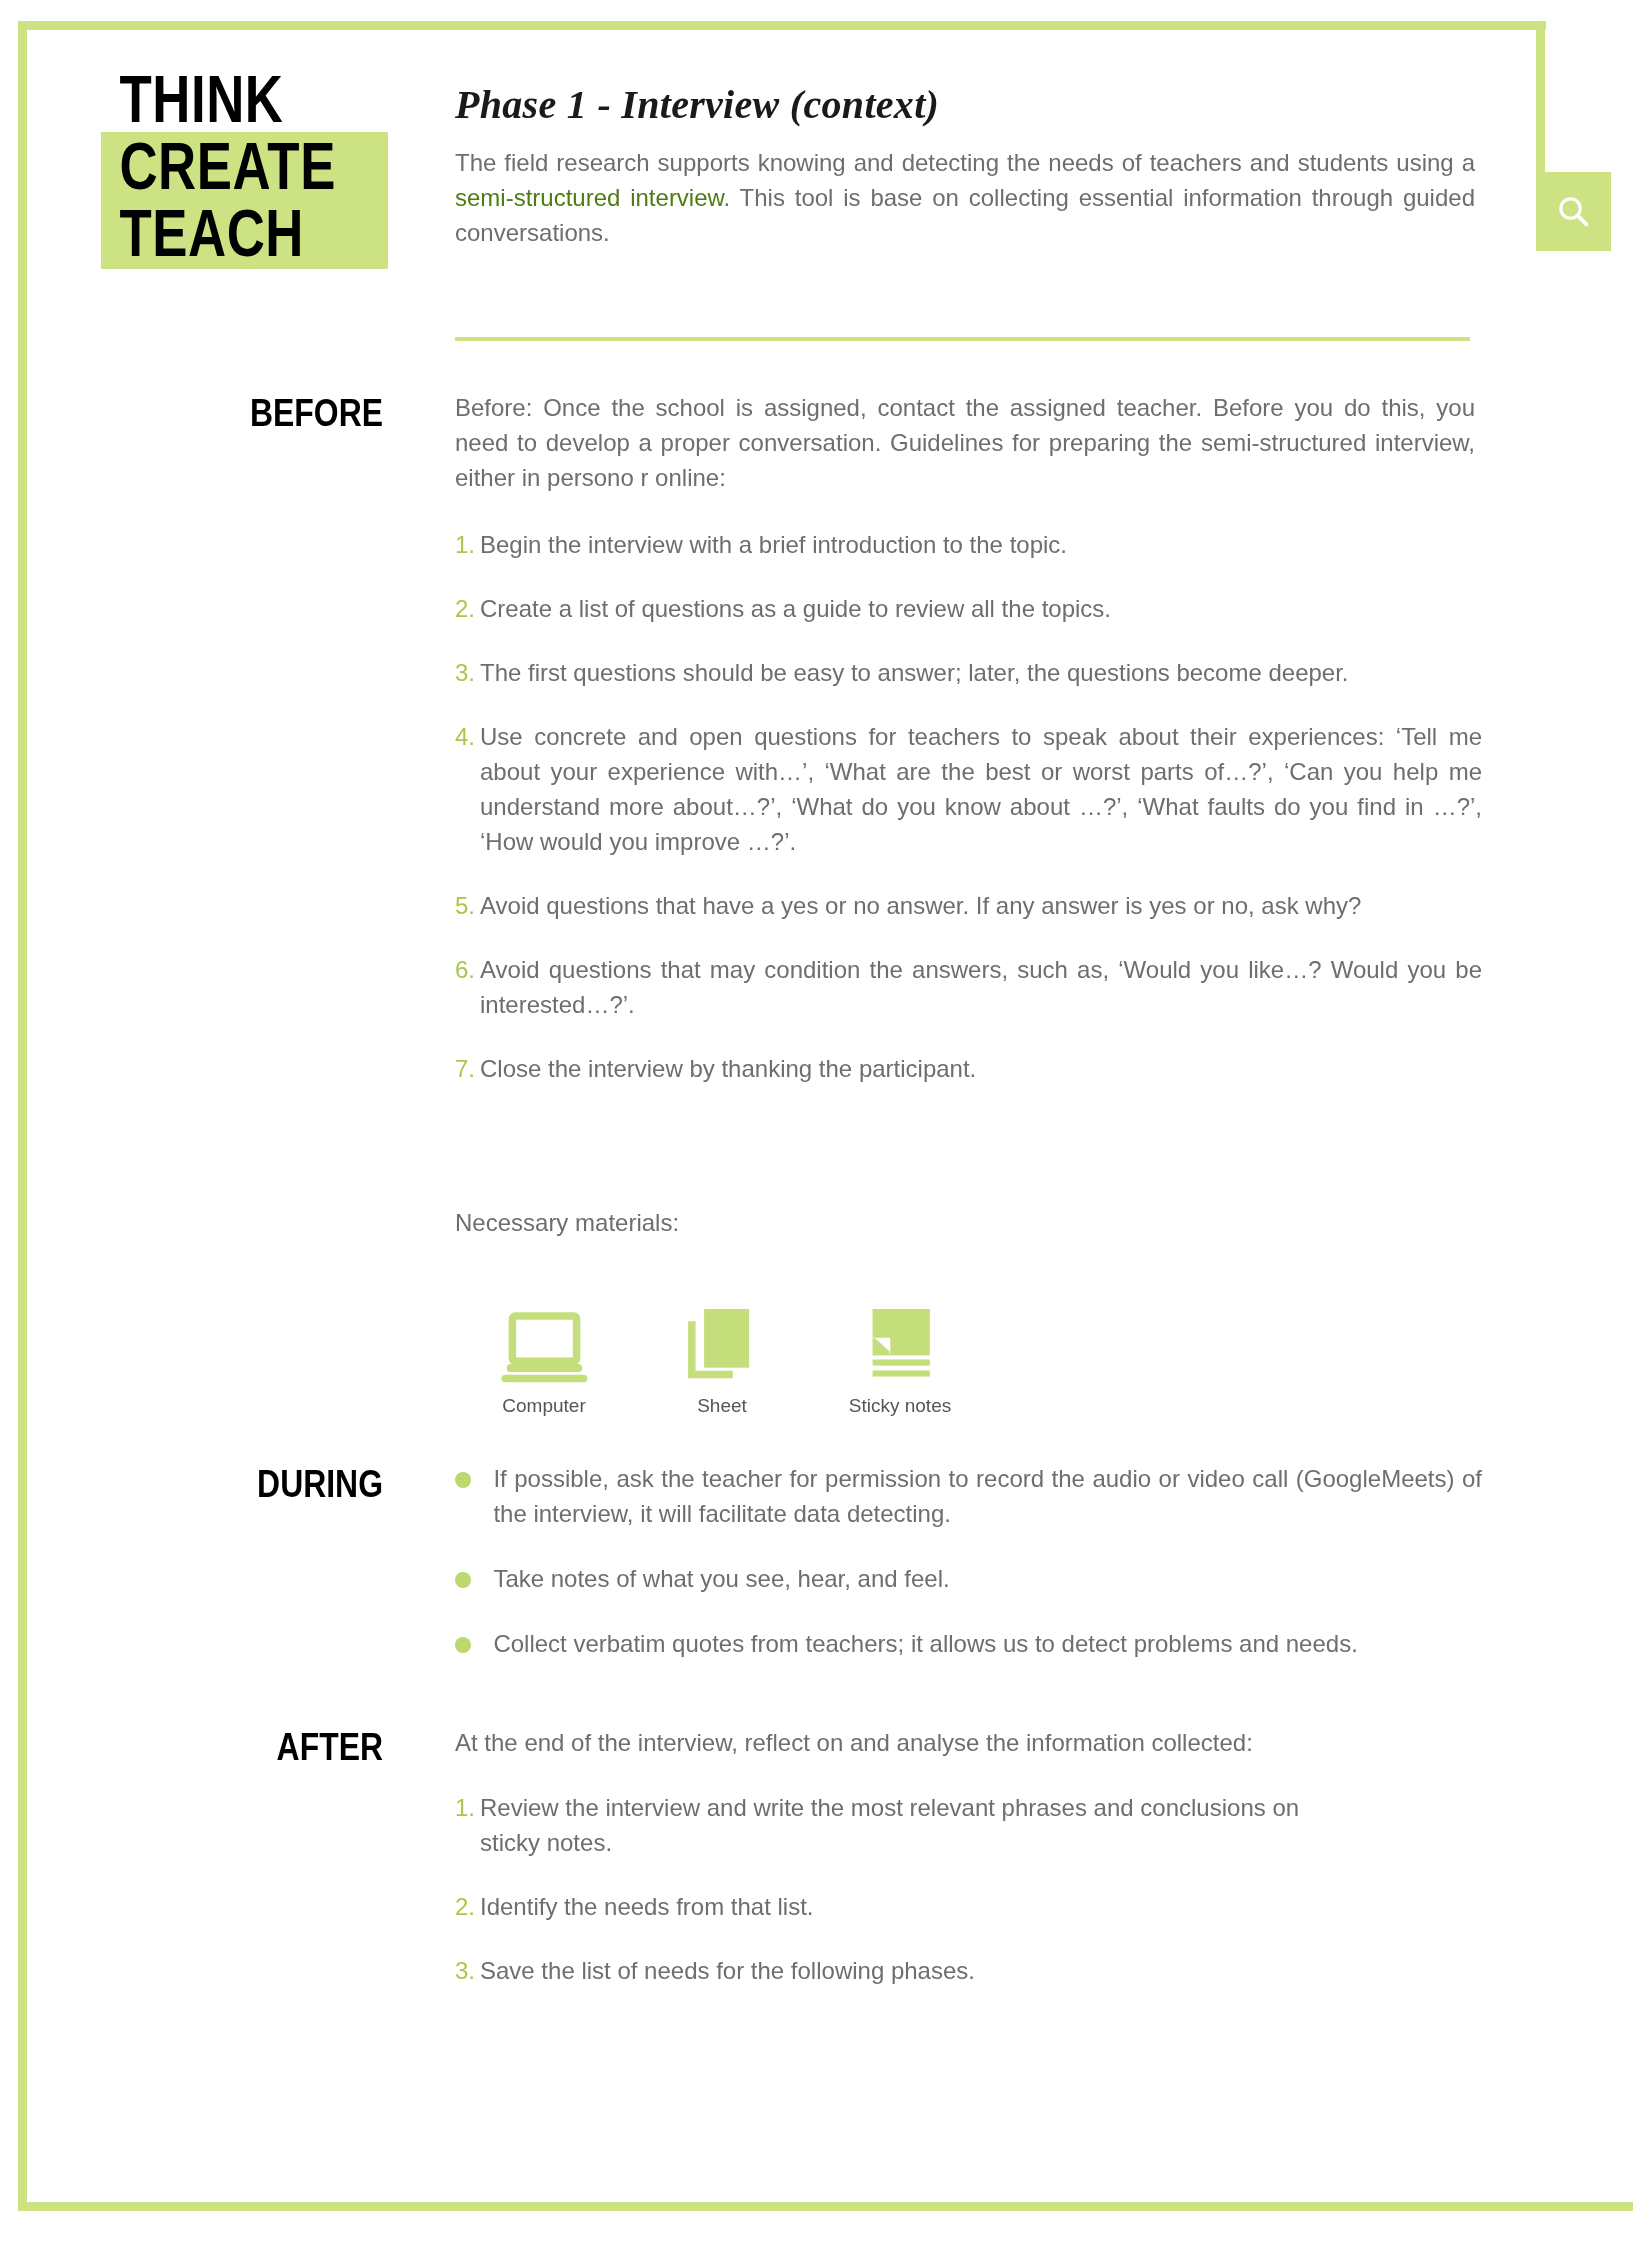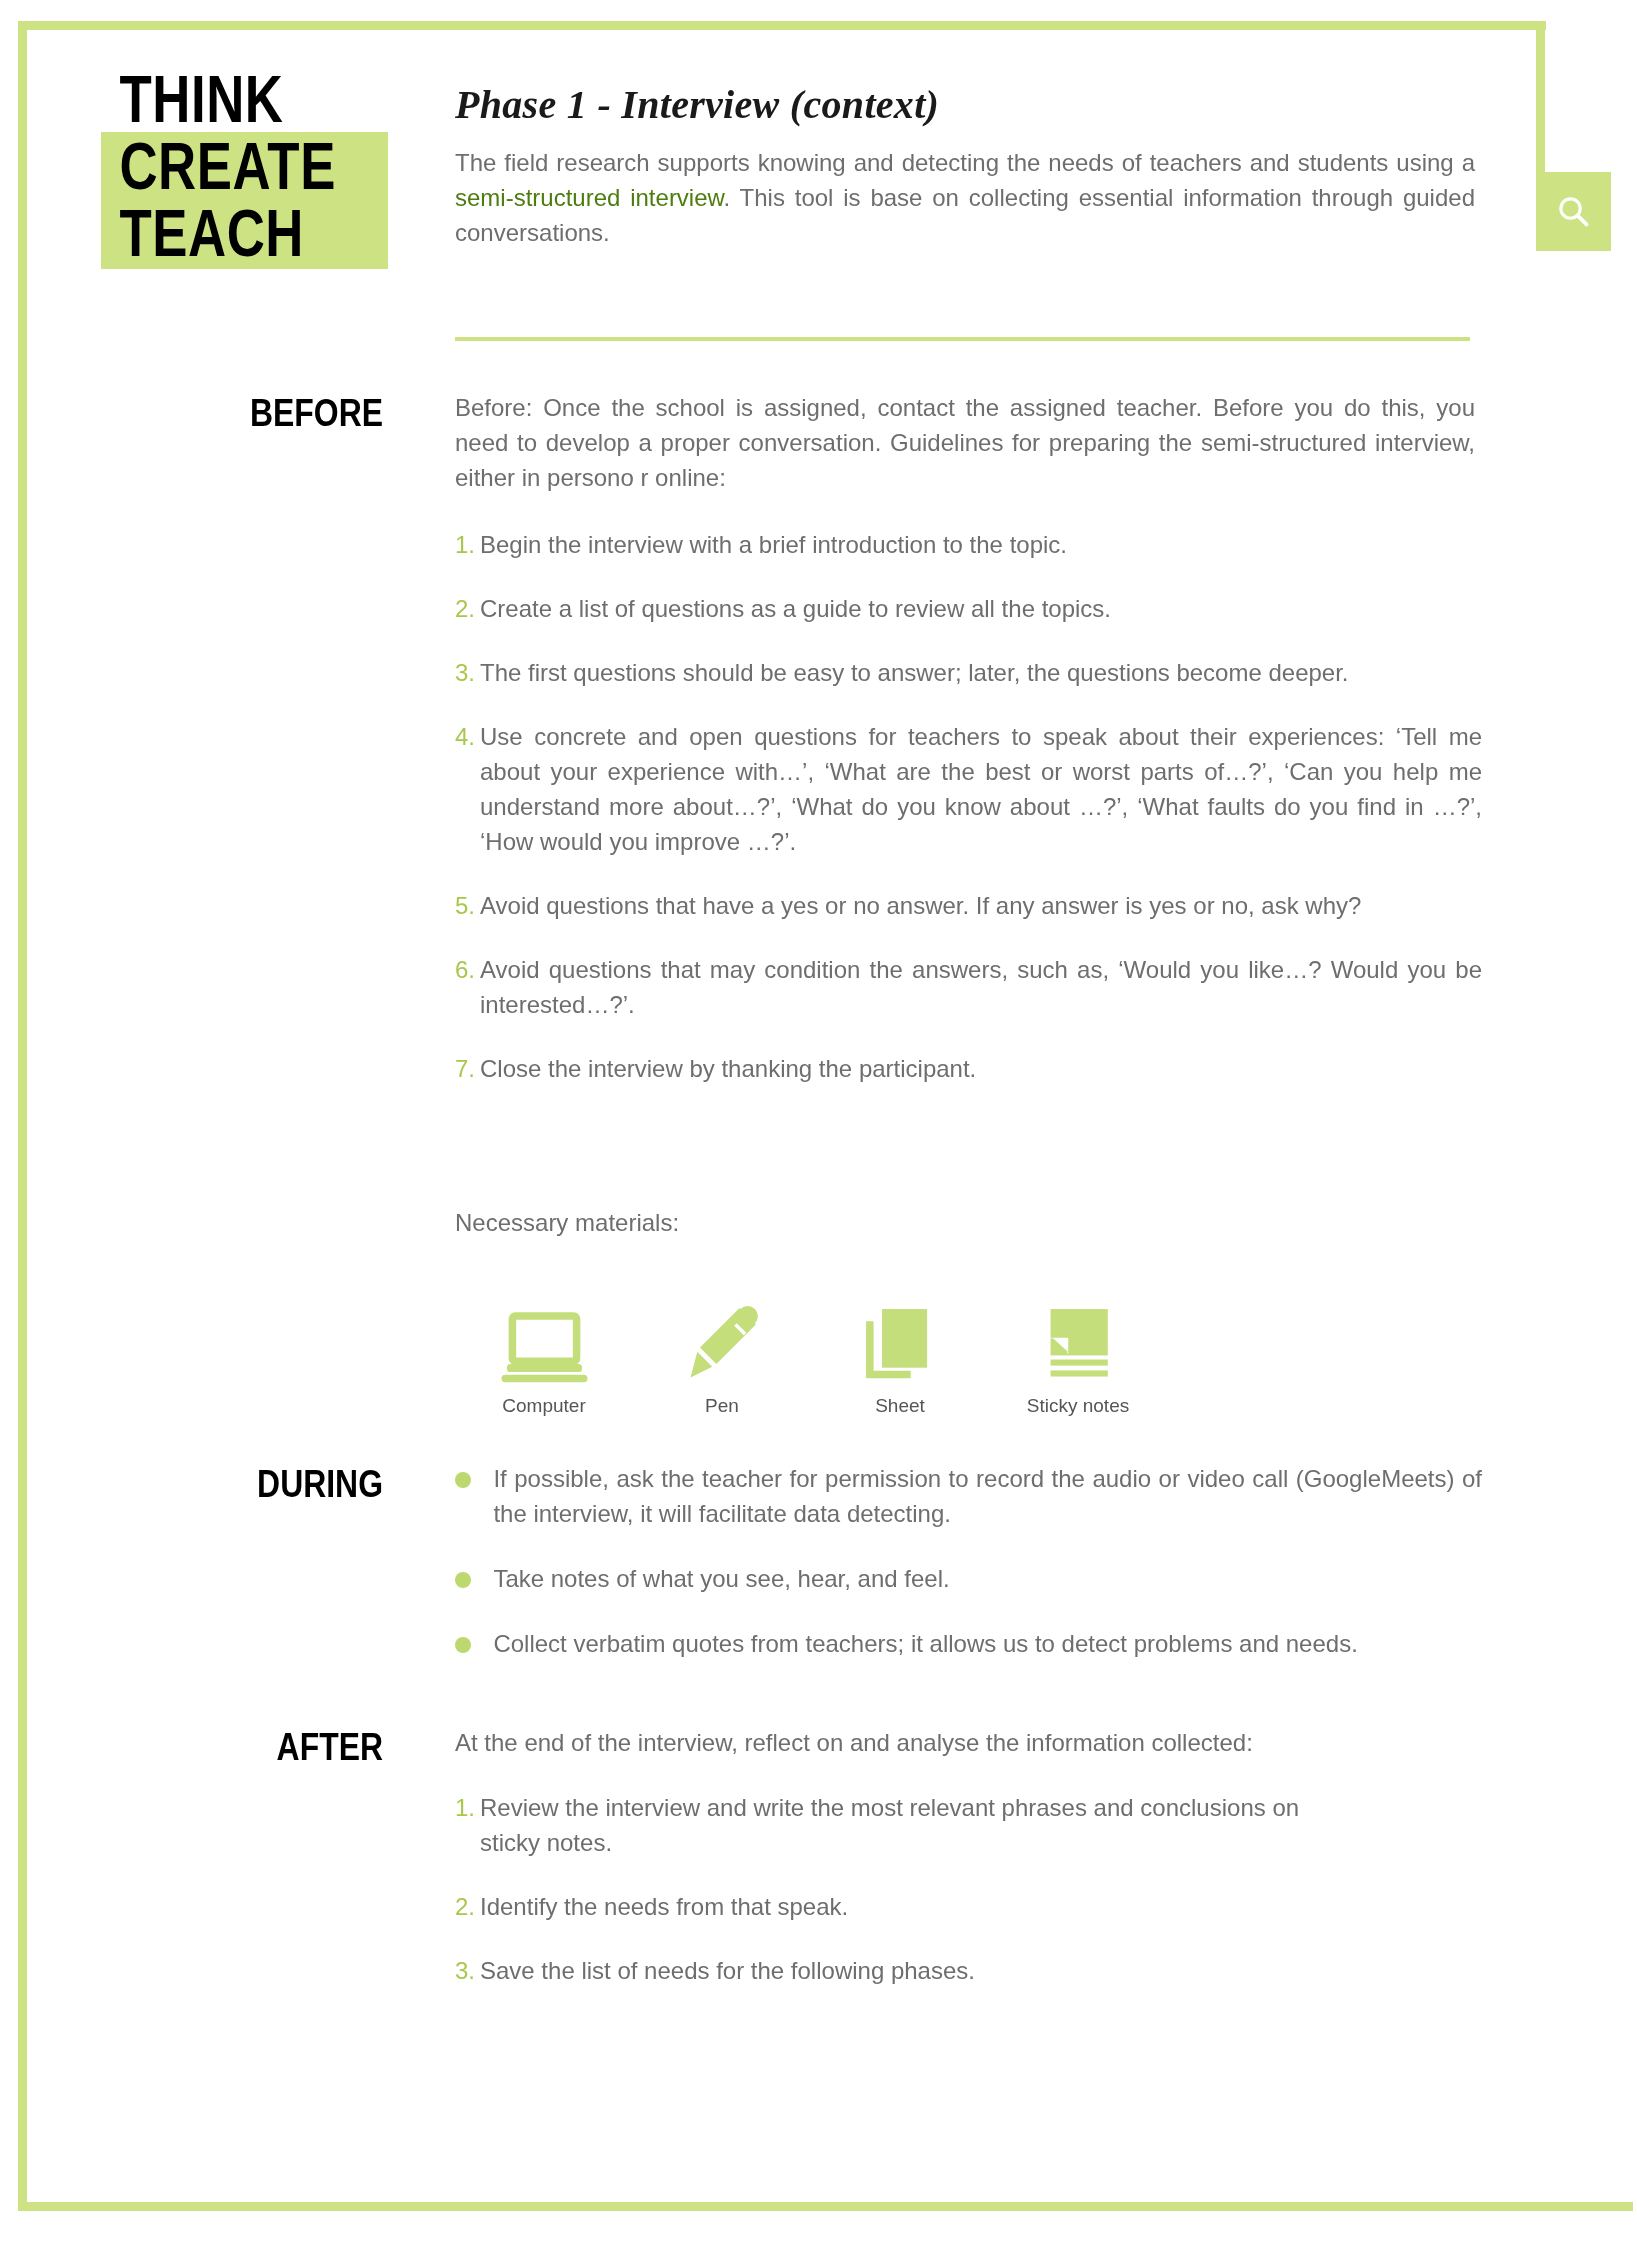--- a/index.html
+++ b/index.html
@@ -335,33 +335,20 @@
         <div class="glyph">
           <svg width="89" height="71" viewBox="0 0 130 104">
             <rect x="18" y="6" width="94" height="66" rx="4" fill="none" stroke="#c4de7c" stroke-width="11"></rect>
             <rect x="10" y="76" width="110" height="12" rx="5" fill="#c4de7c"></rect>
             <rect x="2" y="92" width="126" height="11" rx="5.5" fill="#c4de7c"></rect>
           </svg>
         </div>
         <div class="mat-label">Computer</div>
       </div>
 
-      <div class="material">
-        <div class="glyph">
-          <svg width="75" height="79" viewBox="0 0 110 116">
-            <g fill="#c4de7c">
-              <path d="M80 6 L104 30 L46 88 L22 64 Z"></path>
-              <path d="M18 70 L40 92 L8 108 Z"></path>
-              <circle cx="92" cy="18" r="15"></circle>
-            </g>
-            <line x1="74" y1="30" x2="88" y2="44" stroke="#ffffff" stroke-width="5"></line>
-          </svg>
-        </div>
-        <div class="mat-label">Pen</div>
-      </div>
 
       <div class="material">
         <div class="glyph">
           <svg width="75" height="77" viewBox="0 0 110 112">
             <path d="M10 22 L10 100 L70 100" fill="none" stroke="#c4de7c" stroke-width="11"></path>
             <rect x="28" y="4" width="66" height="86" fill="#c4de7c"></rect>
           </svg>
         </div>
         <div class="mat-label">Sheet</div>
       </div>
@@ -405,21 +392,21 @@
     <div class="num-list" id="after-list">
       <div class="num-item">
         <div class="num-marker"><span>1.</span></div>
         <div class="num-body">
           <span>Review the interview and write the most relevant phrases and conclusions on</span>
           <span class="last">sticky notes.</span>
         </div>
       </div>
       <div class="num-item">
         <div class="num-marker"><span>2.</span></div>
-        <div class="num-body left">Identify the needs from that speak.</div>
+        <div class="num-body left">Identify the needs from that list.</div>
       </div>
       <div class="num-item">
         <div class="num-marker"><span>3.</span></div>
         <div class="num-body left">Save the list of needs for the following phases.</div>
       </div>
     </div>
 
   </div>
 </div>
 

